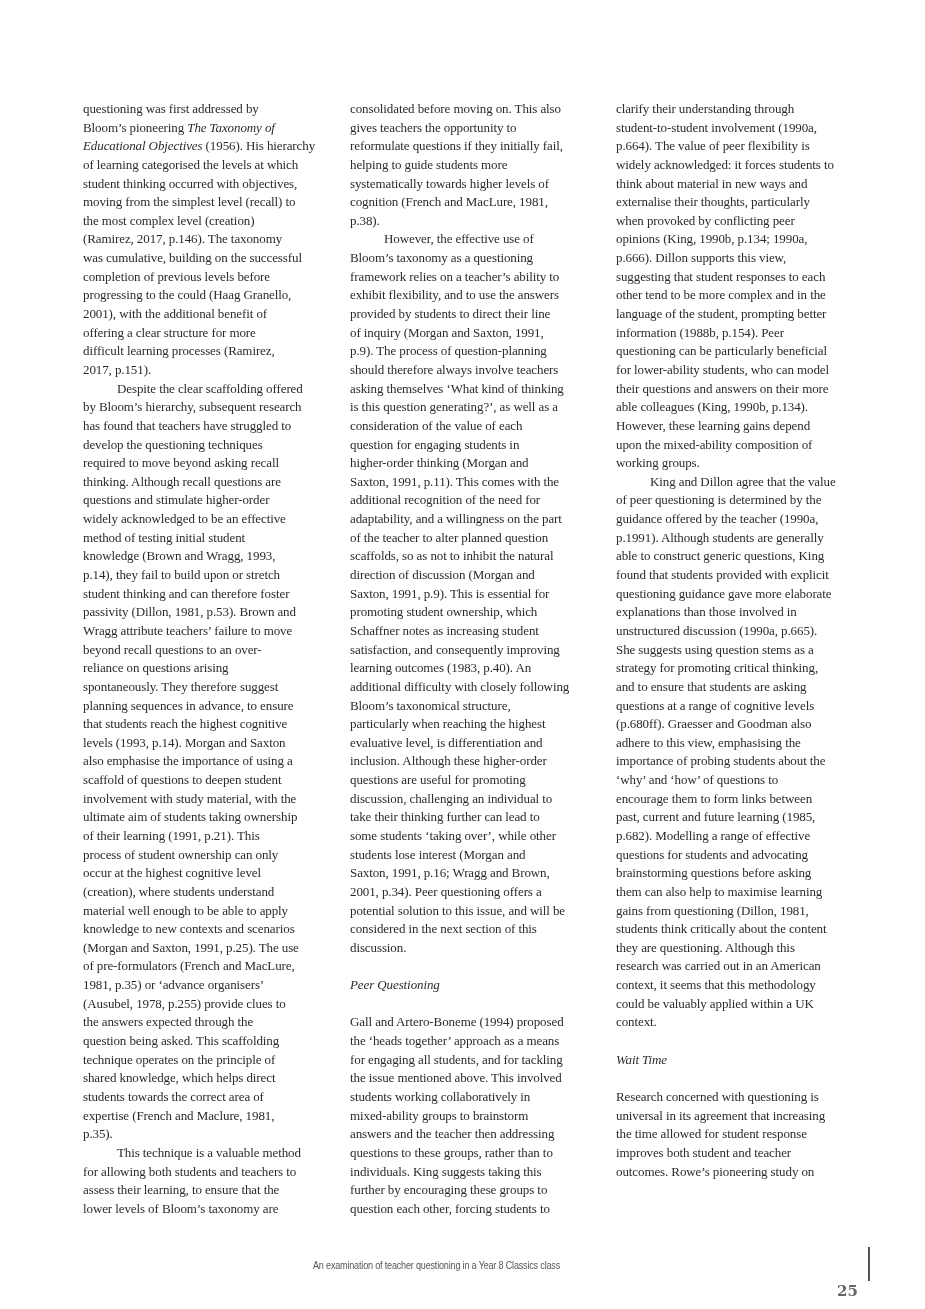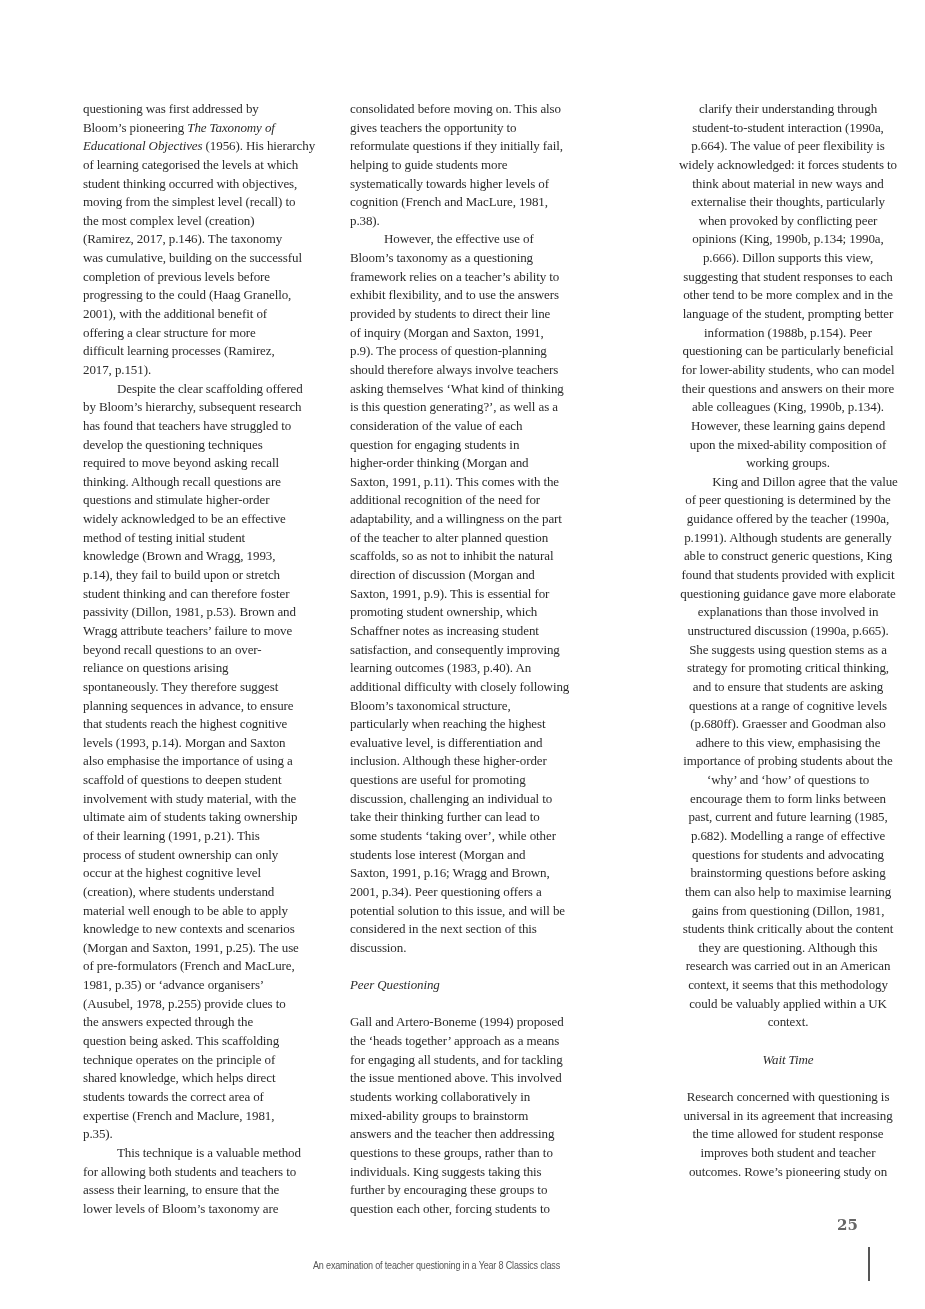--- a/index.html
+++ b/index.html
@@ -8,33 +8,33 @@
     font-family: "Liberation Serif", "DejaVu Serif", serif;
     color: #2b2b2b;
   }
   .col {
     position: absolute; top: 100px; width: 268px;
     font-size: 13px; line-height: 18.65px;
     letter-spacing: -0.1px;
   }
   .col.c1 { left: 83px; }
   .col.c2 { left: 350px; }
-  .col.c3 { left: 654px; text-align: center; }
+  .col.c3 { left: 616px; }
   .line { display: block; white-space: nowrap; height: 18.65px; }
   .line.indent { padding-left: 34px; }
   .line.blank { height: 18.65px; }
   i { font-style: italic; }
   .footer-text {
     position: absolute; left: 313px; top: 1259px;
     font-family: "Liberation Sans", "DejaVu Sans", sans-serif;
     font-size: 10.5px; color: #555; letter-spacing: -0.2px;
     transform: scaleX(0.86); transform-origin: left center;
   }
   .page-num {
-    position: absolute; left: 837px; top: 1216px;
+    position: absolute; left: 837px; top: 1282px;
     font-family: "DejaVu Serif", serif; font-weight: bold;
     font-size: 15px; color: #666;
   }
   .page-rule {
     position: absolute; left: 868px; top: 1247px; width: 1.5px; height: 34px; background: #555;
   }
 </style>
 </head>
 <body>
 
@@ -157,21 +157,21 @@
     <span class="line"><span>students working collaboratively in</span></span>
     <span class="line"><span>mixed-ability groups to brainstorm</span></span>
     <span class="line"><span>answers and the teacher then addressing</span></span>
     <span class="line"><span>questions to these groups, rather than to</span></span>
     <span class="line"><span>individuals. King suggests taking this</span></span>
     <span class="line"><span>further by encouraging these groups to</span></span>
     <span class="line"><span>question each other, forcing students to</span></span>
   </div>
 <div class="col c3">
     <span class="line"><span>clarify their understanding through</span></span>
-    <span class="line"><span>student-to-student interaction (1990a,</span></span>
+    <span class="line"><span>student-to-student involvement (1990a,</span></span>
     <span class="line"><span>p.664). The value of peer flexibility is</span></span>
     <span class="line"><span>widely acknowledged: it forces students to</span></span>
     <span class="line"><span>think about material in new ways and</span></span>
     <span class="line"><span>externalise their thoughts, particularly</span></span>
     <span class="line"><span>when provoked by conflicting peer</span></span>
     <span class="line"><span>opinions (King, 1990b, p.134; 1990a,</span></span>
     <span class="line"><span>p.666). Dillon supports this view,</span></span>
     <span class="line"><span>suggesting that student responses to each</span></span>
     <span class="line"><span>other tend to be more complex and in the</span></span>
     <span class="line"><span>language of the student, prompting better</span></span>

